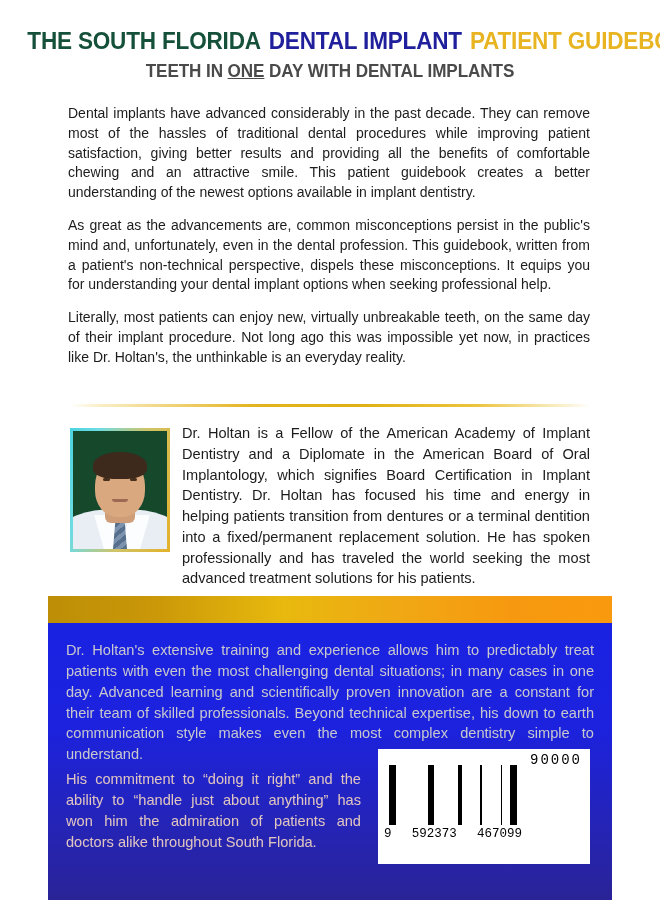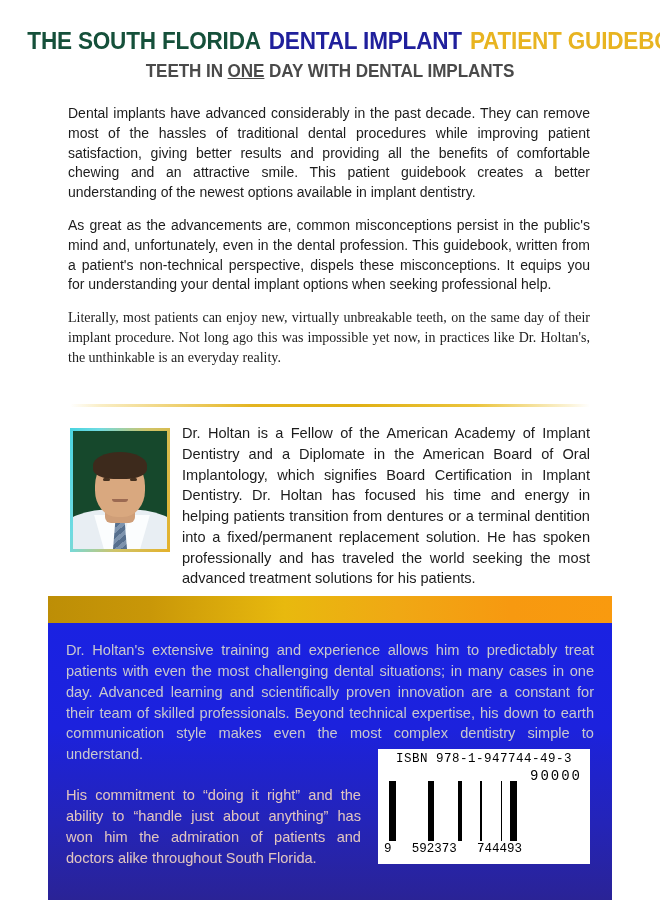--- a/index.html
+++ b/index.html
@@ -64,21 +64,21 @@
     color: #1c1c1c;
     font-size: 14px;
     line-height: 1.415;
     text-align: justify;
   }
   .body-copy p {
     margin: 0 0 13px 0;
     text-align: justify;
     text-justify: inter-word;
   }
-  .body-copy p:last-child { margin-bottom: 18px; font-family: Liberation Serif, serif; }
+  .body-copy p:last-child { margin-bottom: 18px; }
 
   
   .divider {
     position: absolute;
     left: 70px;
     top: 404px;
     width: 520px;
     height: 3px;
     background: linear-gradient(to right,
         rgba(233,186,24,0) 0%,
@@ -196,21 +196,20 @@
   .blue-copy p { margin: 0; }
   .blue-copy-2 {
     position: absolute;
     left: 18px;
     top: 146px;
     width: 295px;
     color: #e0c5c0;
     font-size: 14.6px;
     line-height: 1.43;
     text-align: justify;
-    margin-top: 16px;
   }
   .blue-copy-2 p { margin: 0; }
 
   
   .barcode {
     position: absolute;
     left: 378px;
     top: 749px;
     width: 212px;
     height: 115px;
@@ -305,21 +304,20 @@
   <div class="blue-panel">
     <div class="blue-copy">
       <p>Dr. Holtan's extensive training and experience allows him to predictably treat patients with even the most challenging dental situations; in many cases in one day. Advanced learning and scientifically proven innovation are a constant for their team of skilled professionals. Beyond technical expertise, his down to earth communication style makes even the most complex dentistry simple to understand.</p>
     </div>
     <div class="blue-copy-2">
       <p>His commitment to “doing it right” and the ability to “handle just about anything” has won him the admiration of patients and doctors alike throughout South Florida.</p>
     </div>
   </div>
 
   <div class="barcode">
-    <div class="isbn-line">ISBN 978-1-947744-49-3</div>
     <div class="bc-row">
       <div class="bc-addon-num">90000</div>
       <div class="bc-main" id="bc-main">
           <span style="width:3px;background:#fff"></span>
           <span style="width:3px;background:#fff"></span>
           <span style="width:3px;background:#000"></span>
           <span style="width:1px;background:#000"></span>
           <span style="width:3px;background:#000"></span>
           <span style="width:1px;background:#000"></span>
           <span style="width:3px;background:#fff"></span>
@@ -419,18 +417,18 @@
           <span style="width:1px;background:#fff"></span>
           <span style="width:1px;background:#fff"></span>
           <span style="width:3px;background:#fff"></span>
           <span style="width:3px;background:#fff"></span>
           <span style="width:3px;background:#fff"></span>
           <span style="width:1px;background:#fff"></span>
         </div>
       <div class="bc-digits">
         <span>9</span>
         <span>592373</span>
-        <span>744493</span>
+        <span>467099</span>
       </div>
     </div>
   </div>
 
 </div>
 
 </body></html>

